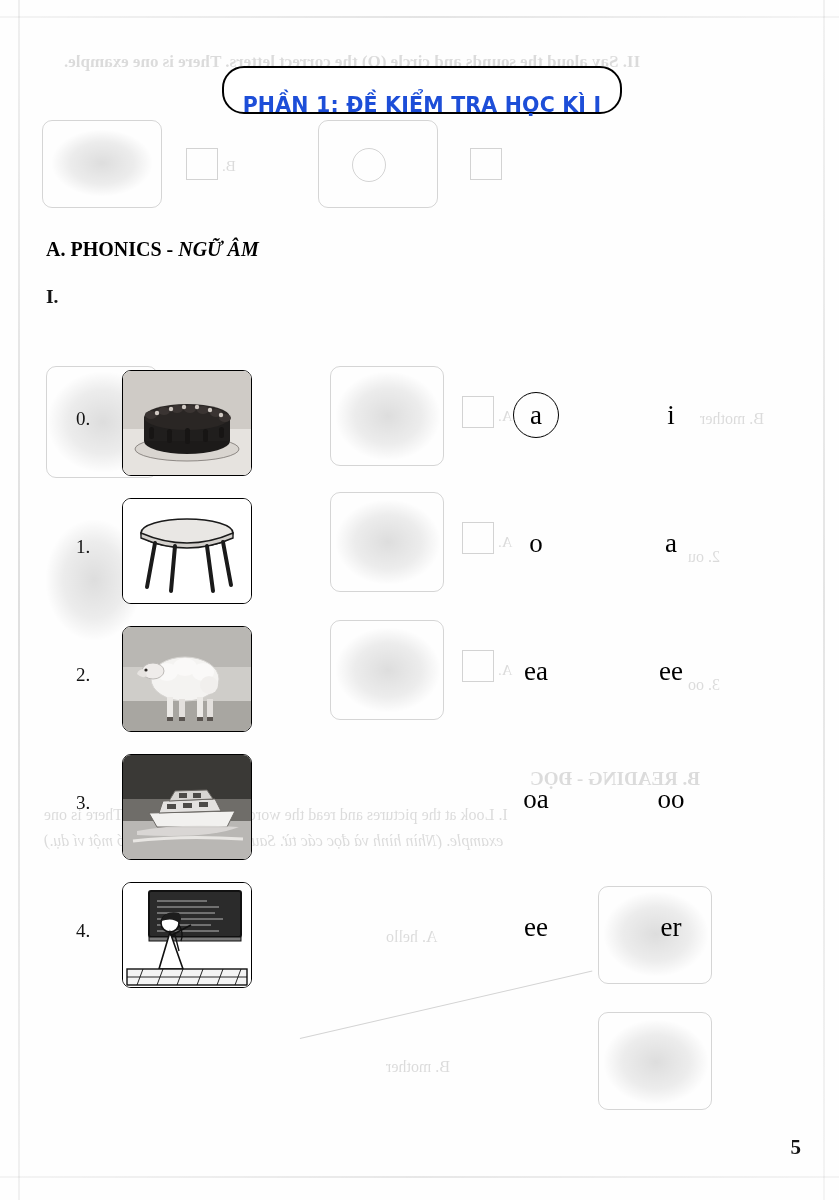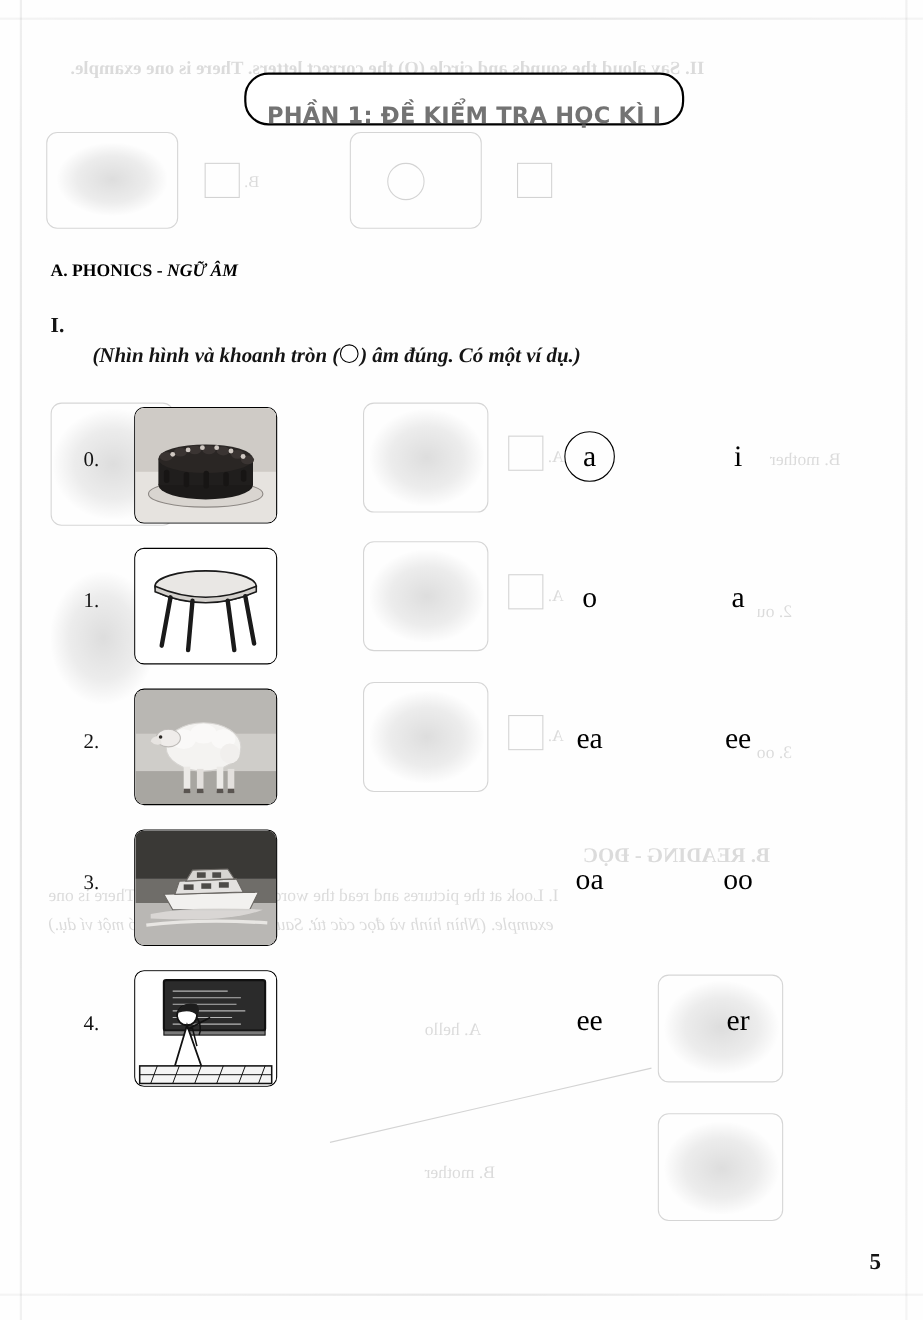--- a/index.html
+++ b/index.html
@@ -99,41 +99,41 @@
     display: flex;
     align-items: center;
     justify-content: center;
     background: #fff;
   }
   .banner-text {
     font-family: "DejaVu Sans", sans-serif;
     font-weight: bold;
     font-size: 20.5px;
     letter-spacing: 0.2px;
-    color: #737373;
+    color: #1d4ed8;
     margin-top: 29px;
   }
 
   .test-title {
     position: absolute;
     left: 0; right: 0;
     top: 152px;
     text-align: center;
     font-family: "Liberation Serif", serif;
     font-weight: bold;
     font-size: 30px;
     letter-spacing: 0.5px;
     color: #000;
   }
 
   .section-a {
     position: absolute;
     left: 46px;
     top: 238px;
-    font-size: 16px;
+    font-size: 20px;
     font-weight: bold;
     color: #000;
   }
   .section-a .viet {
     font-style: italic;
     font-weight: bold;
   }
 
   
   .q-roman {
@@ -291,23 +291,20 @@
   <div class="banner">
     <span class="banner-text">PHẦN 1: ĐỀ KIỂM TRA HỌC KÌ I</span>
   </div>
 
 
   <div class="section-a">
     <span>A. PHONICS - </span><span class="viet">NGỮ ÂM</span>
   </div>
 
   <div class="q-roman">I.</div>
-  <div class="q-vi">
-    <span>(Nhìn hình và khoanh tròn (</span><span class="inline-o"></span><span>) âm đúng. Có một ví dụ.)</span>
-  </div>
 
   <div class="row" style="top:370px;">
     <div class="row-num">0.</div>
     <div class="pic-frame">
       <svg class="art" viewBox="0 0 128 104" preserveAspectRatio="none">
         <rect x="0" y="0" width="128" height="104" fill="#f0eeec"></rect>
         <rect x="0" y="0" width="128" height="58" fill="#cfcbc6"></rect>
         <rect x="0" y="58" width="128" height="46" fill="#e6e3df"></rect>
 
         <ellipse cx="64" cy="78" rx="52" ry="12" fill="#d9d5d0" stroke="#8d8884" stroke-width="1"></ellipse>

